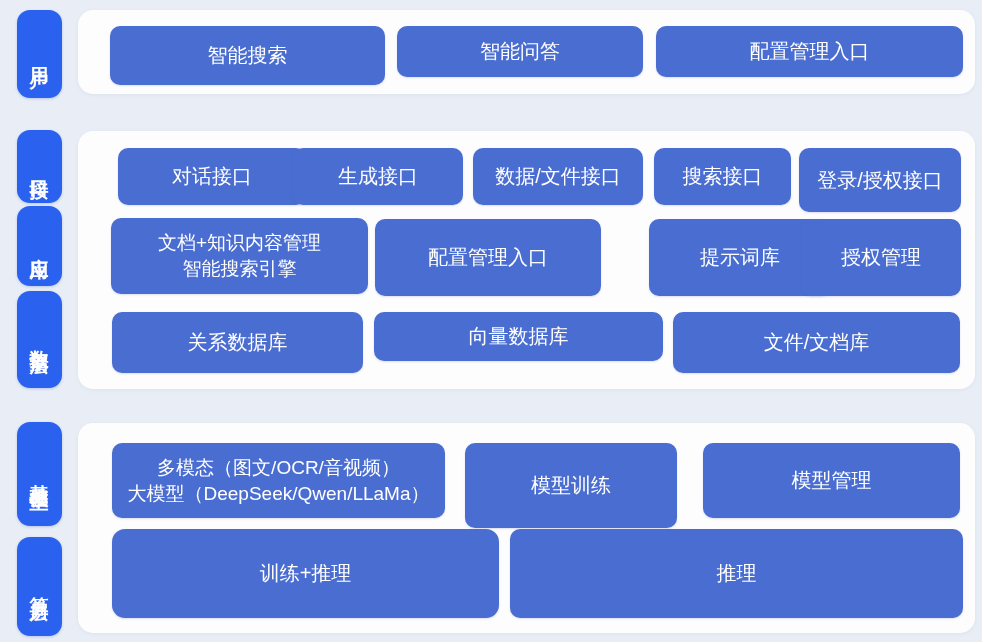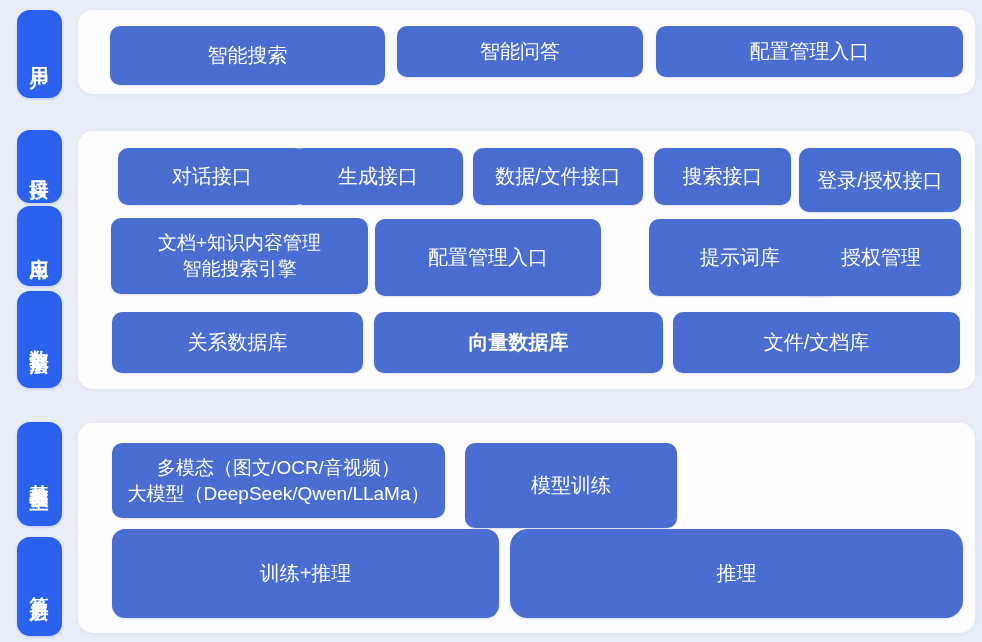--- a/index.html
+++ b/index.html
@@ -80,31 +80,31 @@
   #btn-login-api     { left: 799px; top: 148px; width: 162px; height: 64px; }
 
   
   #btn-doc-km        { left: 111px; top: 218px; width: 257px; height: 76px; font-size: 19px; }
   #btn-interact-eng  { left: 375px; top: 219px; width: 226px; height: 77px; }
   #btn-prompt-lib    { left: 611px; top: 219px; width: 182px; height: 77px; margin-left: 38px; }
   #btn-auth-mgmt     { left: 801px; top: 219px; width: 160px; height: 77px; }
 
   
   #btn-rel-db   { left: 112px; top: 312px; width: 251px; height: 61px; }
-  #btn-vec-db   { left: 374px; top: 312px; width: 289px; height: 61px; font-weight: bold; }
+  #btn-vec-db   { left: 374px; top: 312px; width: 289px; height: 49px; }
   #btn-file-lib { left: 673px; top: 312px; width: 287px; height: 61px; }
 
   
   #btn-multimodal    { left: 112px; top: 443px; width: 333px; height: 75px; font-size: 19px; }
   #btn-model-train   { left: 465px; top: 443px; width: 212px; height: 85px; }
   #btn-model-mgmt    { left: 703px; top: 443px; width: 257px; height: 75px; }
 
   
   #btn-train-infer { left: 112px; top: 529px; width: 387px; height: 89px; border-radius: 13px; }
-  #btn-infer       { left: 510px; top: 529px; width: 453px; height: 89px; border-radius: 18px; }
+  #btn-infer       { left: 510px; top: 529px; width: 453px; height: 89px; border-radius: 10px; }
 </style>
 </head>
 <body>
 
 <div class="stage">
 
   <div class="panel" id="panel-user"></div>
   <div class="panel" id="panel-middle"></div>
   <div class="panel" id="panel-bottom"></div>
 
@@ -177,20 +177,23 @@
     <span class="line">文件/文档库</span>
   </div>
 
   <div class="btn" id="btn-multimodal">
     <span class="line">多模态（图文/OCR/音视频）</span>
     <span class="line">大模型（DeepSeek/Qwen/LLaMa）</span>
   </div>
   <div class="btn" id="btn-model-train">
     <span class="line">模型训练</span>
   </div>
+  <div class="btn" id="btn-model-mgmt">
+    <span class="line">模型管理</span>
+  </div>
 
   <div class="btn" id="btn-train-infer">
     <span class="line">训练+推理</span>
   </div>
   <div class="btn" id="btn-infer">
     <span class="line">推理</span>
   </div>
 
 </div>
 

